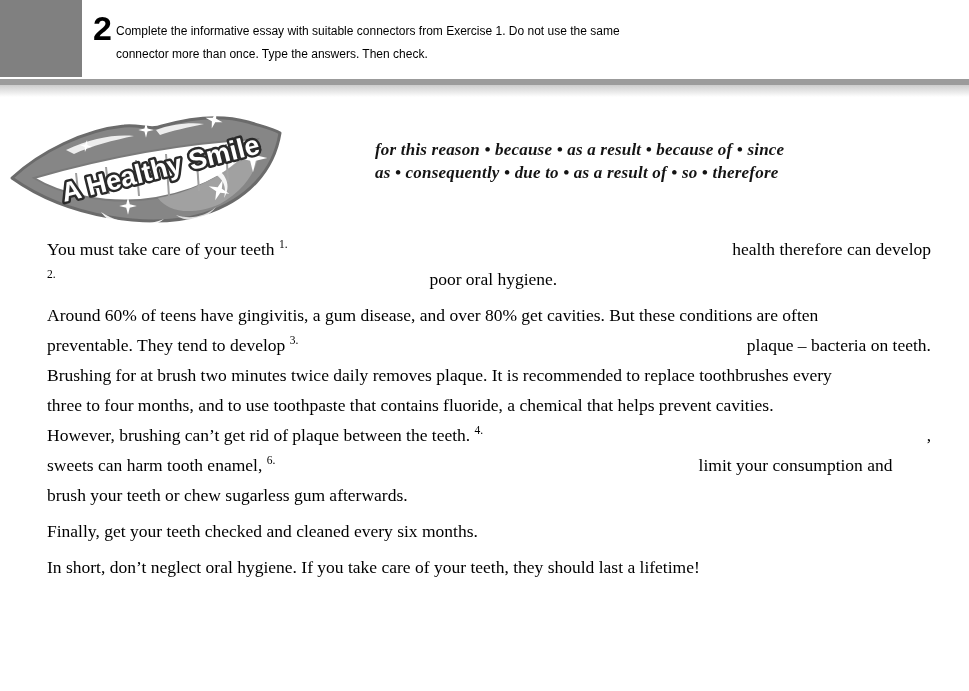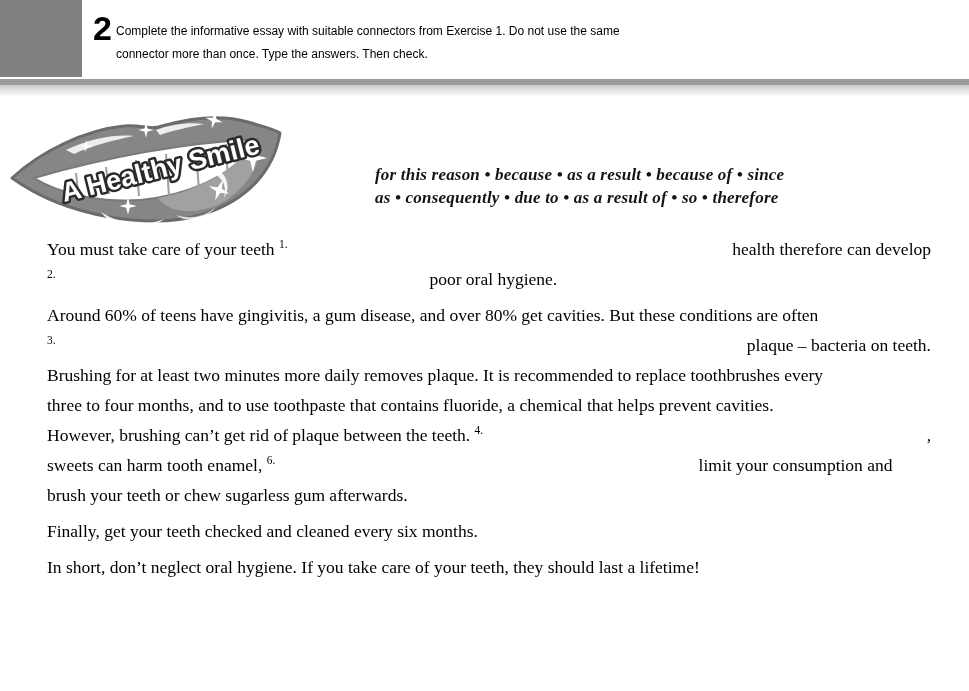--- a/index.html
+++ b/index.html
@@ -24,21 +24,20 @@
     background:linear-gradient(#cccccc, #ffffff); }
 
   
   .lips { position:absolute; left:6px; top:94px; width:278px; height:142px; }
 
   
   .word-bank {
     position:absolute; left:375px; top:138px;
     font-weight:bold; font-style:italic; font-size:17px; line-height:23px; color:#141414;
     letter-spacing:0.2px;
-    margin-top:25px;
   }
 
   
   .essay { position:absolute; left:47px; top:234px; width:884px; font-size:17.5px; }
   .para { margin:0 0 6px 0; }
   .line { display:flex; align-items:baseline; height:30px; line-height:30px;text-align:right; }
   .txt { white-space:pre; }
   .sup { font-size:11.5px; position:relative; top:-7px; white-space:pre; }
   .blank { flex:1 1 auto; min-width:30px; align-self:stretch; cursor:text; }
   .spacer { flex:1 1 auto; min-width:10px; }
@@ -113,26 +112,27 @@
           <span class="blank" style="flex-grow: 1;"></span>
           <span class="txt">poor oral hygiene.</span>
           <span class="spacer" style="flex-grow: 1;"></span>
         </div>
       </div>
       <div class="para">
         <div class="line">
           <span class="txt">Around 60% of teens have gingivitis, a gum disease, and over 80% get cavities. But these conditions are often</span>
         </div>
         <div class="line">
+          <span class="txt">preventable. They tend to develop </span>
           <span class="sup">3.</span>
           <span class="blank" style="flex-grow: 1;"></span>
           <span class="txt">plaque – bacteria on teeth.</span>
         </div>
         <div class="line">
-          <span class="txt">Brushing for at least two minutes more daily removes plaque. It is recommended to replace toothbrushes every</span>
+          <span class="txt">Brushing for at brush two minutes twice daily removes plaque. It is recommended to replace toothbrushes every</span>
         </div>
         <div class="line">
           <span class="txt">three to four months, and to use toothpaste that contains fluoride, a chemical that helps prevent cavities.</span>
         </div>
         <div class="line">
           <span class="txt">However, brushing can’t get rid of plaque between the teeth. </span>
           <span class="sup">4.</span>
           <span class="blank" style="flex-grow: 1;"></span>
           <span class="txt">,</span>
         </div>

